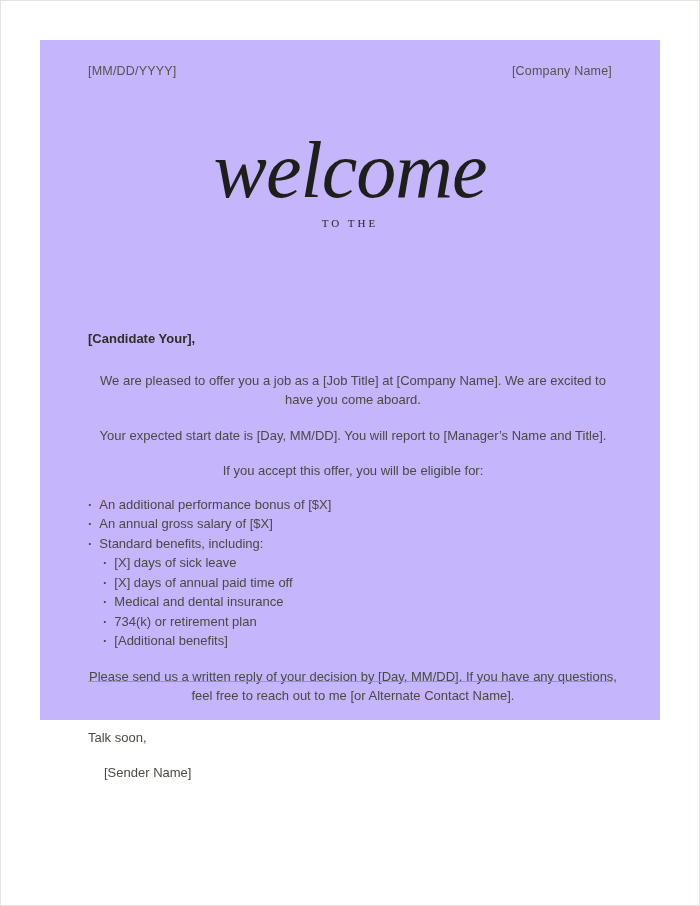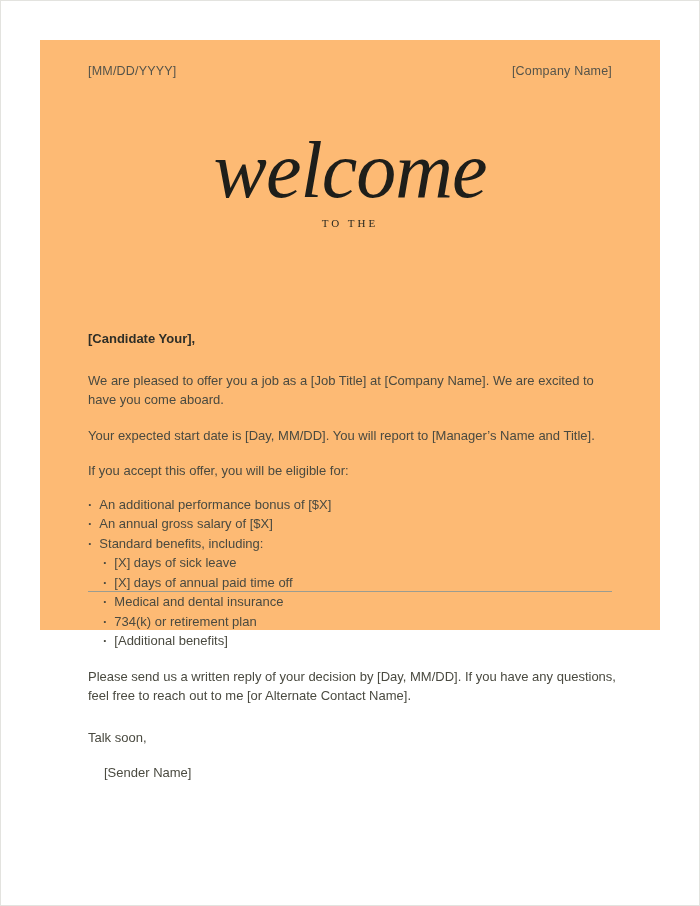--- a/index.html
+++ b/index.html
@@ -16,22 +16,22 @@
     inset: 0;
     border: 1px solid #e3e3df;
     box-sizing: border-box;
     pointer-events: none;
   }
   .card {
     position: absolute;
     left: 40px;
     top: 40px;
     width: 620px;
-    height: 590px;
-    background: #fdba74;
+    height: 680px;
+    background: #c4b5fd;
   }
   .header-row {
     position: absolute;
     top: 24px;
     left: 48px;
     right: 48px;
     display: flex;
     justify-content: space-between;
     font-size: 12.5px;
     color: #55544a;
@@ -74,21 +74,21 @@
     width: 530px;
     font-size: 13px;
     line-height: 19.5px;
     color: #4a4a40;
   }
   .salutation {
     font-weight: bold;
     color: #2e2e27;
     margin-bottom: 22px;
   }
-  .para { margin: 0 0 16px 0; }
+  .para { margin: 0 0 16px 0; text-align: center; }
   .para.tight { margin-bottom: 14px; }
   .bullet-list { margin: 0 0 16px 0; }
   .bullet-row { display: flex; }
   .bullet-row::before {
     content: "\00b7";
     font-weight: bold;
     margin-right: 7px;
   }
   .bullet-row.sub { margin-left: 15px; }
   .signoff { margin: 22px 0 16px 0; }

